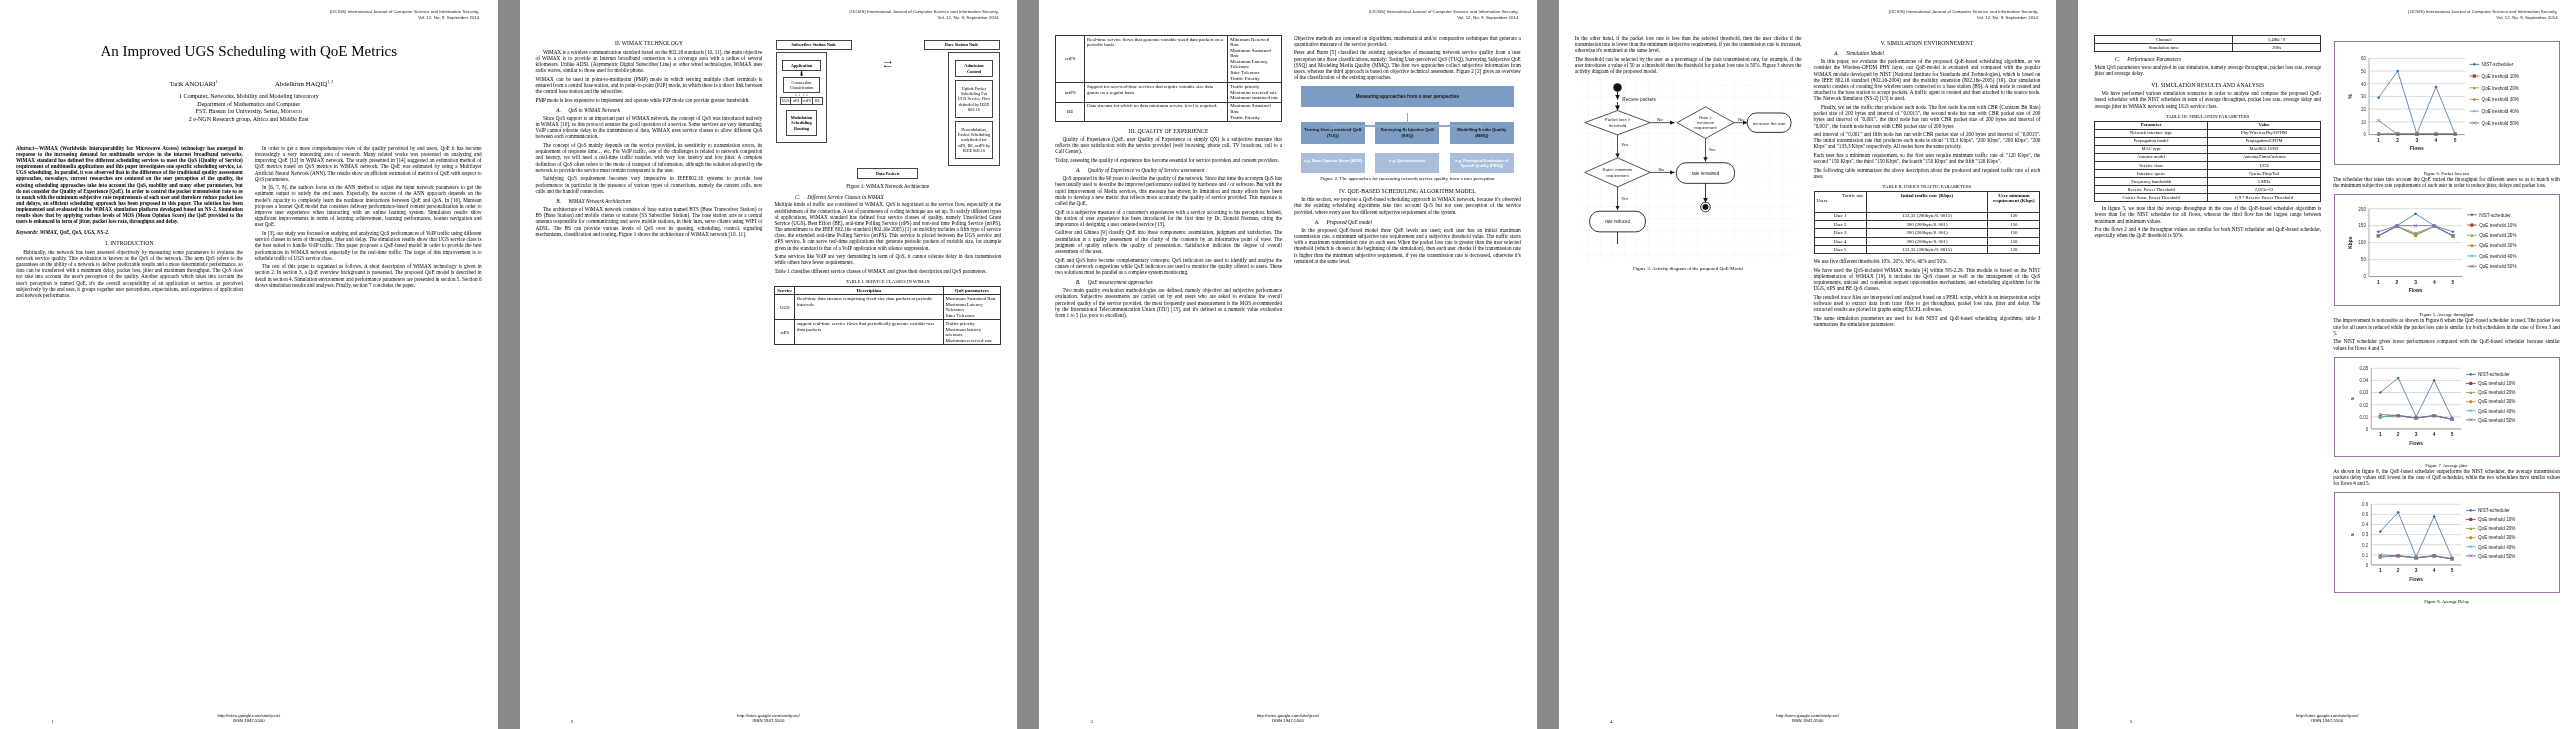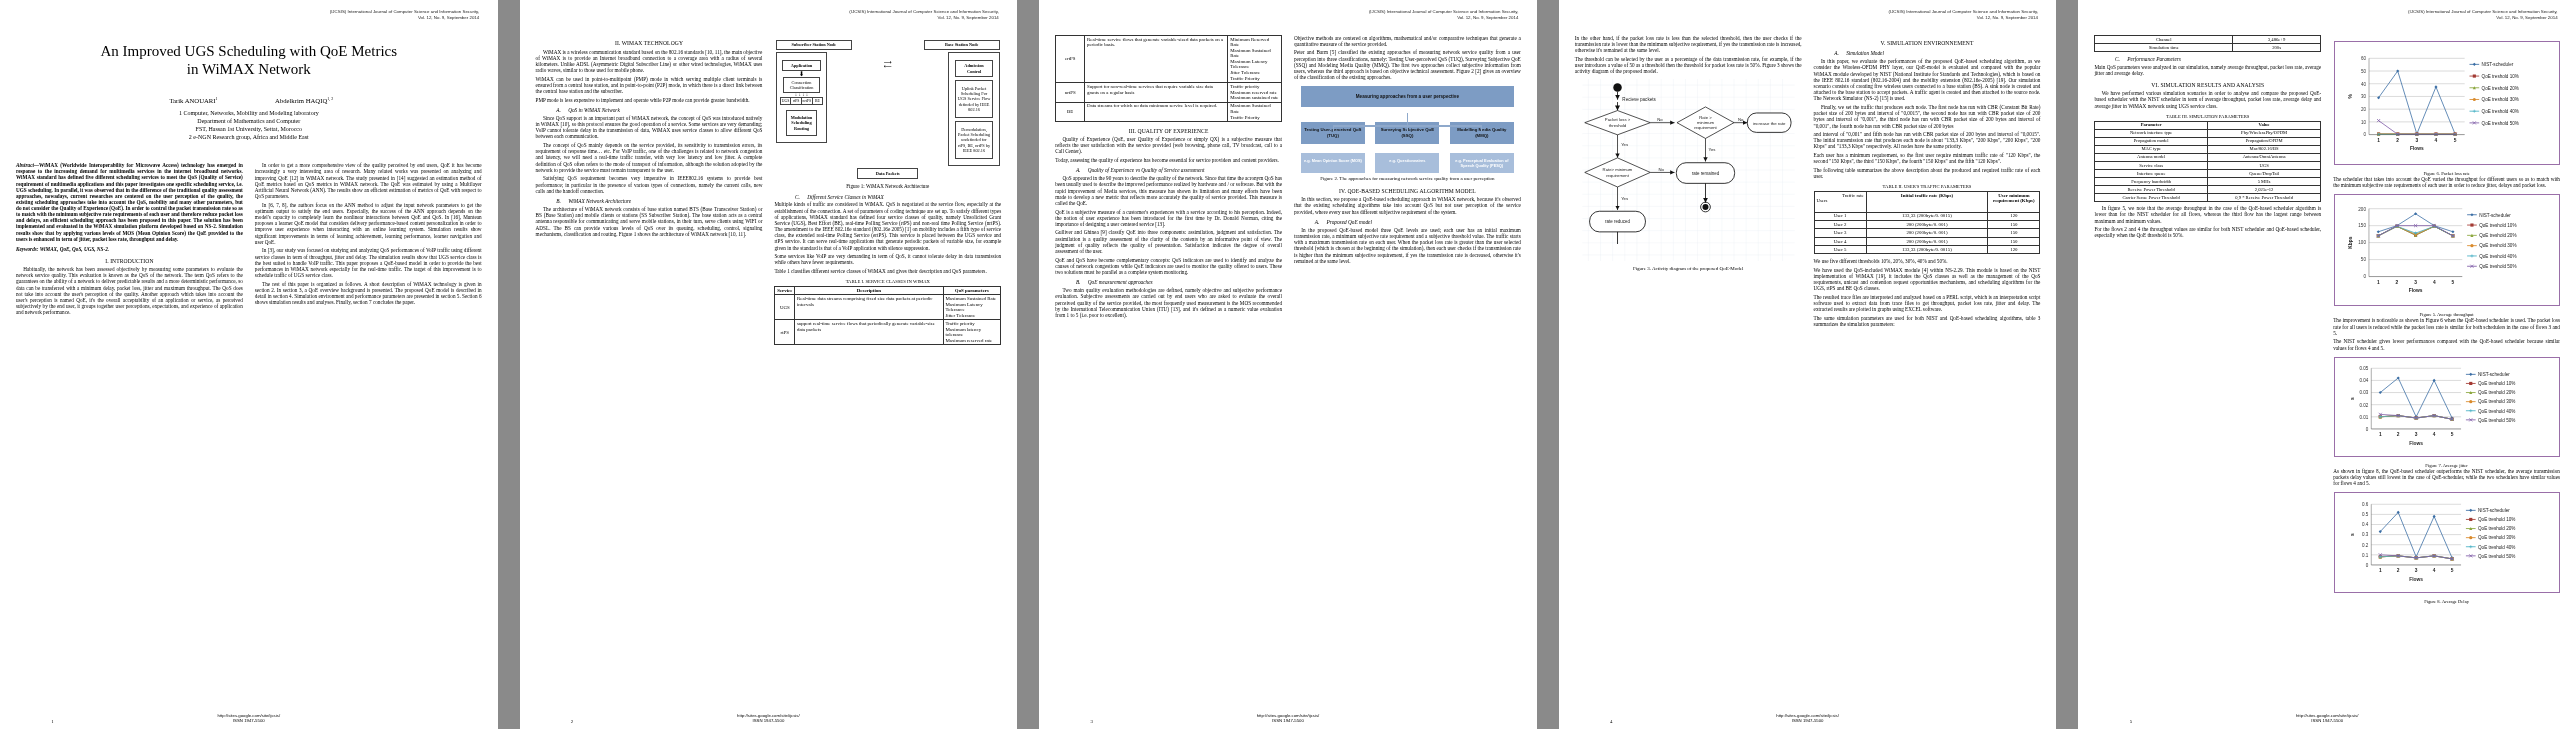--- a/index.html
+++ b/index.html
@@ -122,21 +122,20 @@
 <div class="deck">
 
   <div class="page">
     <div class="jhdr">
       <div>(IJCSIS) International Journal of Computer Science and Information Security,</div>
       <div>Vol. 12, No. 9, September 2014</div>
     </div>
 
     <div class="title">
       <div>An Improved UGS Scheduling with QoE Metrics</div>
-      <div>in WiMAX Network</div>
     </div>
 
     <div class="authors">
       <span class="a1"><span>Tarik ANOUARI</span><sup>1</sup></span>
       <span class="a2"><span>Abdelkrim HAQIQ</span><sup>1, 2</sup></span>
     </div>
 
     <div class="affil">
       <div>1 Computer, Networks, Mobility and Modeling laboratory</div>
       <div>Department of Mathematics and Computer</div>

